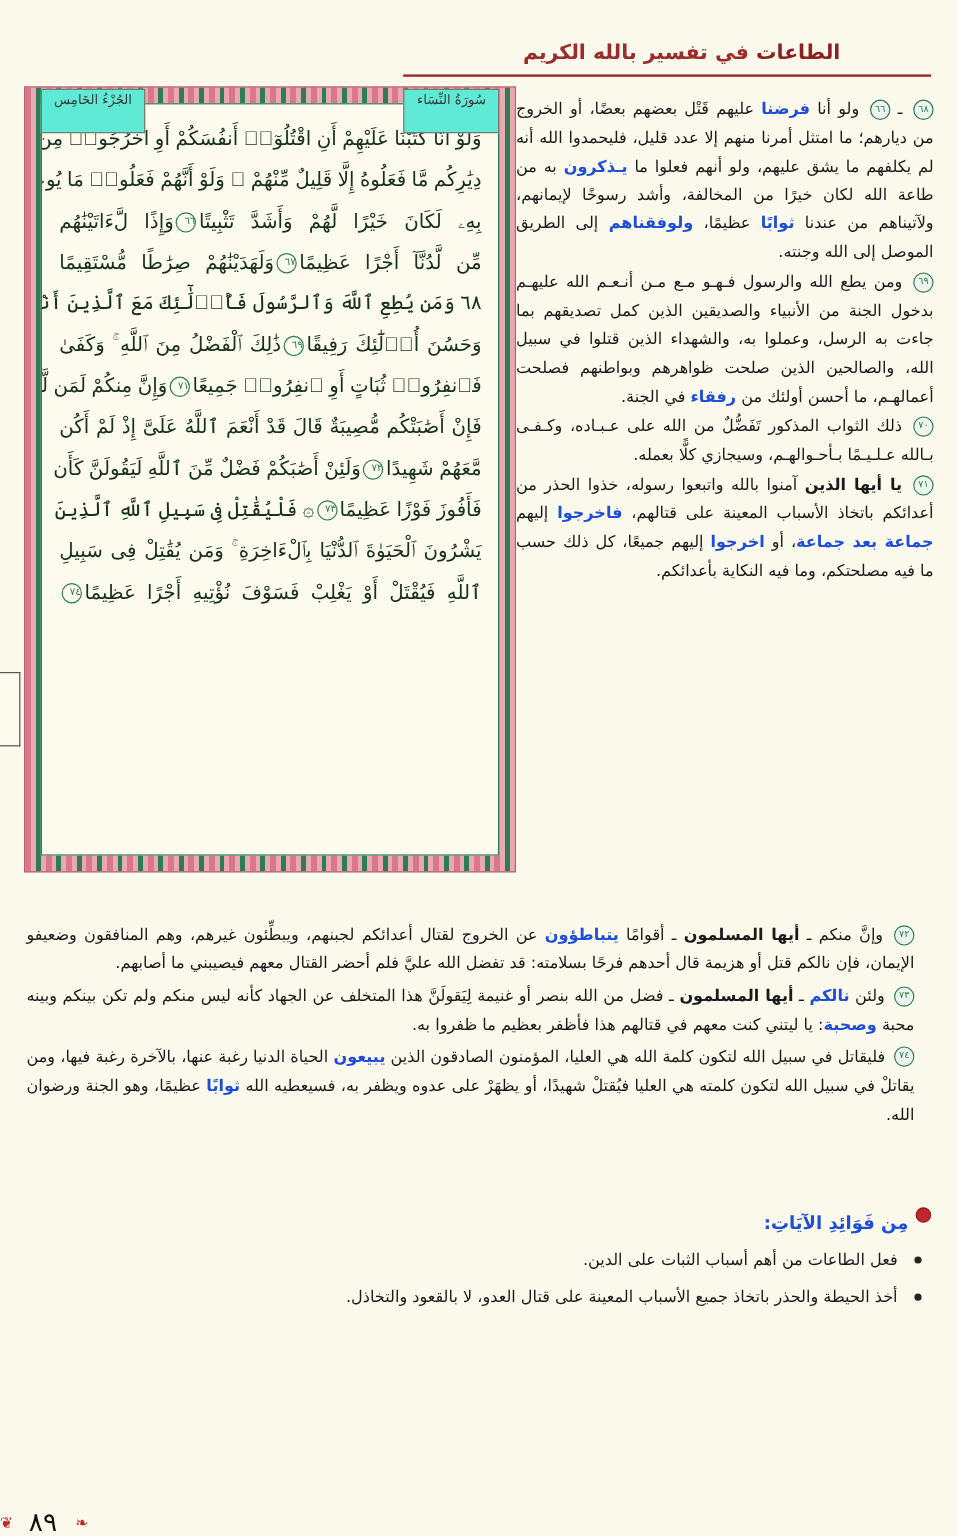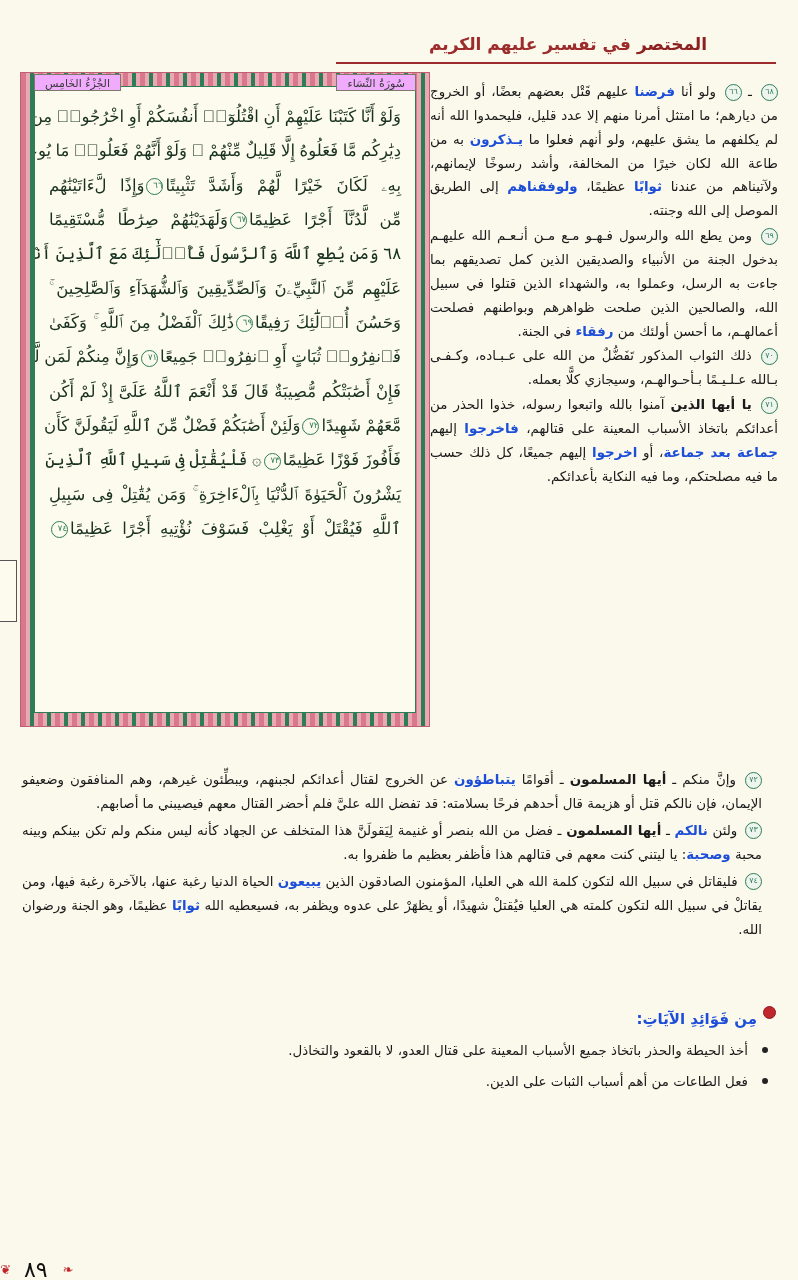--- a/index.html
+++ b/index.html
@@ -43,22 +43,22 @@
     width:100%;height:100%;box-sizing:border-box;
     background:#fcfbee;
     border:1.4px solid #2f7d55;
     padding:14px 14px 10px 14px;
     position:relative;
     overflow:hidden;
   }
   .frame-tabs{position:absolute;left:20px;top:70px;width:410px;height:40px;}
   .tab-box{
     position:absolute;top:4px;
-    background:#f0abfc;border:1px solid #7b7b6d;
-    padding:3px 10px 0 10px;
+    background:#5eead4;border:1px solid #7b7b6d;
+    padding:3px 10px 20px 10px;
     font-size:11px;color:#3a3a3a;
     white-space:nowrap;
     line-height:1.1;
   }
   .tab-surah{right:14px;}
   .tab-juz{left:14px;}
 
   .quran-line{
     direction:rtl;text-align:justify;text-align-last:justify;
     font-family:Liberation Sans, sans-serif;
@@ -150,35 +150,34 @@
     background:#fcfbee;
   }
 </style>
 </head>
 <body>
 
 <div class="page">
 
   <div class="book-header">
     <div class="book-title">
-      <span class="dark">المختصر</span>
-      <span>في تفسير عليهم الكريم</span>
+      <span class="dark">الطاعات</span>
+      <span>في تفسير بالله الكريم</span>
     </div>
   </div>
   <div class="header-rule"></div>
 
   <div class="quran-frame">
     <div class="quran-frame-inner">
       <div id="quran-lines">
           <div class="quran-line">وَلَوْ أَنَّا كَتَبْنَا عَلَيْهِمْ أَنِ اقْتُلُوٓا۟ أَنفُسَكُمْ أَوِ اخْرُجُوا۟ مِن</div>
           <div class="quran-line">دِيَٰرِكُم مَّا فَعَلُوهُ إِلَّا قَلِيلٌ مِّنْهُمْ ۖ وَلَوْ أَنَّهُمْ فَعَلُوا۟ مَا يُوعَظُونَ</div>
           <div class="quran-line">بِهِۦ لَكَانَ خَيْرًا لَّهُمْ وَأَشَدَّ تَثْبِيتًا<span class="vmark">٦٦</span>وَإِذًا لَّءَاتَيْنَٰهُم</div>
           <div class="quran-line">مِّن لَّدُنَّآ أَجْرًا عَظِيمًا<span class="vmark">٦٧</span>وَلَهَدَيْنَٰهُمْ صِرَٰطًا مُّسْتَقِيمًا</div>
           <div class="quran-line">٦٨ وَمَن يُطِعِ ٱللَّهَ وَٱلرَّسُولَ فَأُو۟لَٰٓئِكَ مَعَ ٱلَّذِينَ أَنْعَمَ ٱللَّهُ</div>
-          <div class="quran-line">عَلَيْهِم مِّنَ ٱلنَّبِيِّۦنَ وَٱلصِّدِّيقِينَ وَٱلشُّهَدَآءِ وَٱلصَّٰلِحِينَ ۚ</div>
           <div class="quran-line">وَحَسُنَ أُو۟لَٰٓئِكَ رَفِيقًا<span class="vmark">٦٩</span>ذَٰلِكَ ٱلْفَضْلُ مِنَ ٱللَّهِ ۚ وَكَفَىٰ</div>
           <div class="quran-line">فَٱنفِرُوا۟ ثُبَاتٍ أَوِ ٱنفِرُوا۟ جَمِيعًا<span class="vmark">٧١</span>وَإِنَّ مِنكُمْ لَمَن لَّيُبَطِّئَنَّ</div>
           <div class="quran-line">فَإِنْ أَصَٰبَتْكُم مُّصِيبَةٌ قَالَ قَدْ أَنْعَمَ ٱللَّهُ عَلَىَّ إِذْ لَمْ أَكُن</div>
           <div class="quran-line">مَّعَهُمْ شَهِيدًا<span class="vmark">٧٢</span>وَلَئِنْ أَصَٰبَكُمْ فَضْلٌ مِّنَ ٱللَّهِ لَيَقُولَنَّ كَأَن</div>
           <div class="quran-line">فَأَفُوزَ فَوْزًا عَظِيمًا<span class="vmark">٧٣</span>۞ فَلْيُقَٰتِلْ فِى سَبِيلِ ٱللَّهِ ٱلَّذِينَ</div>
           <div class="quran-line">يَشْرُونَ ٱلْحَيَوٰةَ ٱلدُّنْيَا بِٱلْءَاخِرَةِ ۚ وَمَن يُقَٰتِلْ فِى سَبِيلِ</div>
           <div class="quran-line">ٱللَّهِ فَيُقْتَلْ أَوْ يَغْلِبْ فَسَوْفَ نُؤْتِيهِ أَجْرًا عَظِيمًا<span class="vmark">٧٤</span></div>
         </div>
     </div>
   </div>
@@ -201,22 +200,22 @@
       <p><span class="ayah-num">٧٣</span> <span>ولئن </span><span class="red">نالكم</span><span> ـ </span><span class="bold">أيها المسلمون</span><span> ـ فضل من الله بنصر أو غنيمة لِيَقولَنَّ هذا المتخلف عن الجهاد كأنه ليس منكم ولم تكن بينكم وبينه محبة </span><span class="red">وصحبة</span><span>: يا ليتني كنت معهم في قتالهم هذا فأظفر بعظيم ما ظفروا به.</span></p>
       <p><span class="ayah-num">٧٤</span> <span>فليقاتل في سبيل الله لتكون كلمة الله هي العليا، المؤمنون الصادقون الذين </span><span class="red">يبيعون</span><span> الحياة الدنيا رغبة عنها، بالآخرة رغبة فيها، ومن يقاتلْ في سبيل الله لتكون كلمته هي العليا فيُقتلْ شهيدًا، أو يظهَرْ على عدوه ويظفر به، فسيعطيه الله </span><span class="red">ثوابًا</span><span> عظيمًا، وهو الجنة ورضوان الله.</span></p>
     </div>
 
   <div class="benefits">
     <div class="benefits-title">
       <span class="bt-dot"></span>
       <span>مِن فَوَائِدِ الآيَاتِ:</span>
     </div>
     <ul id="benefits-list">
+        <li>فعل الطاعات من أهم أسباب الثبات على الدين.</li>
         <li>أخذ الحيطة والحذر باتخاذ جميع الأسباب المعينة على قتال العدو، لا بالقعود والتخاذل.</li>
-        <li>فعل الطاعات من أهم أسباب الثبات على الدين.</li>
       </ul>
   </div>
 
   <div class="footer">
     <span class="orn">❧</span>
     <span class="pagenum">٨٩</span>
     <span class="orn">❦</span>
   </div>
 
 </div>

